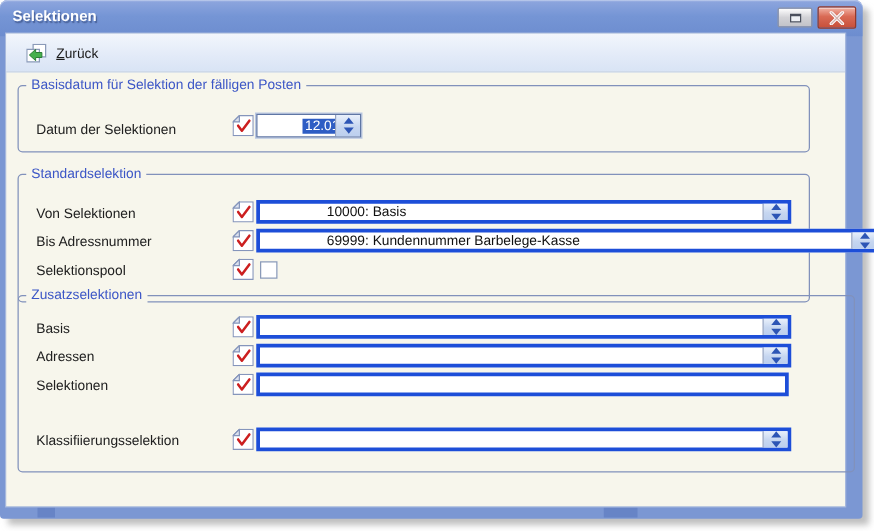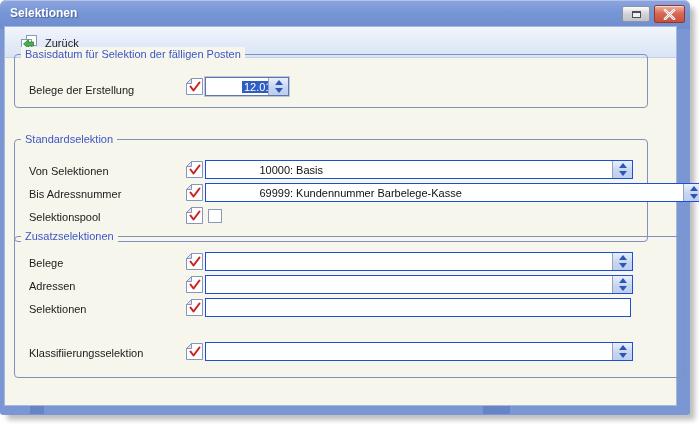--- a/index.html
+++ b/index.html
@@ -70,21 +70,21 @@
     font-size:11px; color:#3c56c6; line-height:14px; white-space:nowrap;
   }
   .field-label {
     position:absolute; left:14px; font-size:11px; color:#202020; line-height:15px; white-space:nowrap;
   }
 
   .flagbox { position:absolute; width:17px; height:17px; }
 
   .field {
     position:absolute; height:19px; background:#ffffff;
-    border:1px solid #1d4ed8; display:flex; align-items:stretch;
+    border:3px solid #1d4ed8; display:flex; align-items:stretch;
   }
   .field-text {
     flex:1; display:flex; align-items:center; font-size:11px; color:#101010;
     padding-left:3px; overflow:hidden; white-space:nowrap;margin-left:33px;
   }
   .num { display:inline-block; width:48px; text-align:right; }
 
   .spinner {
     width:20px; border-left:1px solid #93a2c2;
     background:linear-gradient(#e9f0fb,#c6d6f0 55%,#bccfee);
@@ -139,23 +139,23 @@
       <div class="back-button">
         <svg width="17" height="16" viewBox="0 0 17 16">
           <rect x="5.5" y="0.5" width="10" height="10" fill="#ffffff" stroke="#8a9ab8"></rect>
           <rect x="0.5" y="4.5" width="10" height="10" fill="#ffffff" stroke="#8a9ab8"></rect>
           <path d="M2.5 9 L7.5 4.5 L7.5 7 L12.5 7 L12.5 11 L7.5 11 L7.5 13.5 Z" fill="#45b04c" stroke="#2c7d35" stroke-width="0.8"></path>
         </svg>
         <span><span class="accel">Z</span><span>urück</span></span>
       </div>
     </div>
 
-    <div class="groupbox" style="left:9px; top:27px; width:634px; height:54px;">
+    <div class="groupbox" style="left:9px; top:41px; width:634px; height:54px;">
       <span class="legend">Basisdatum für Selektion der fälligen Posten</span>
-      <span class="field-label" style="top:28px;">Belege der Erstellung</span>
+      <span class="field-label" style="top:28px;">Datum der Selektionen</span>
       <svg class="flagbox" style="left:171px; top:23px;" viewBox="0 0 17 17">
           <use href="#flag-check"></use>
         </svg>
       <div class="field date-field" style="left:190px; top:22px; width:84px;">
         <div class="field-text">
             <span class="sel-text">12.01.2017</span>
           </div>
         <div class="spinner">
           <span class="tri-up"></span>
           <span class="tri-down"></span>
@@ -199,21 +199,21 @@
       <span class="field-label" style="top:70px;">Selektionspool</span>
       <svg class="flagbox" style="left:171px; top:67px;" viewBox="0 0 17 17">
           <use href="#flag-check"></use>
         </svg>
       <span class="plain-checkbox" style="left:193px; top:69px;"></span>
     </div>
 
     <div class="groupbox" style="left:9px; top:209px; width:670px; height:142px;">
       <span class="legend">Zusatzselektionen</span>
 
-      <span class="field-label" style="top:19px;">Belege</span>
+      <span class="field-label" style="top:19px;">Basis</span>
       <svg class="flagbox" style="left:171px; top:16px;" viewBox="0 0 17 17">
           <use href="#flag-check"></use>
         </svg>
       <div class="field" style="left:190px; top:15px; width:428px;">
         <div class="field-text"></div>
         <div class="spinner">
           <span class="tri-up"></span>
           <span class="tri-down"></span>
         </div>
       </div>

